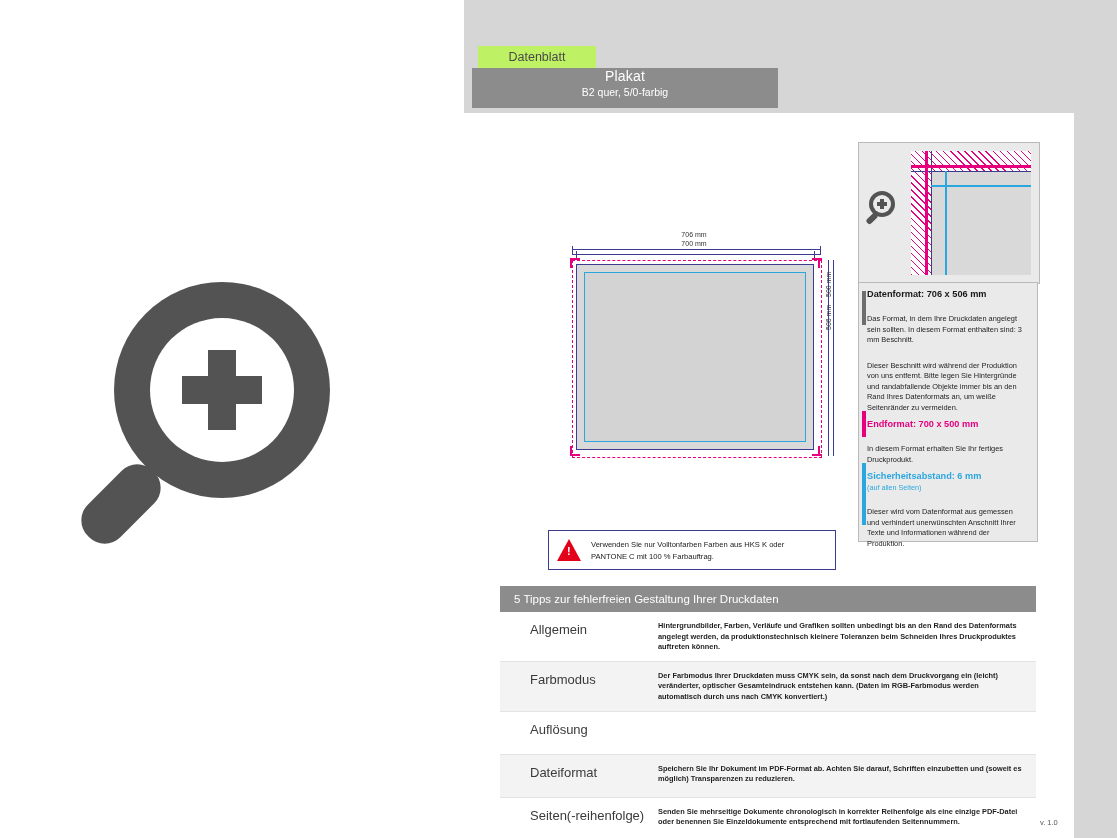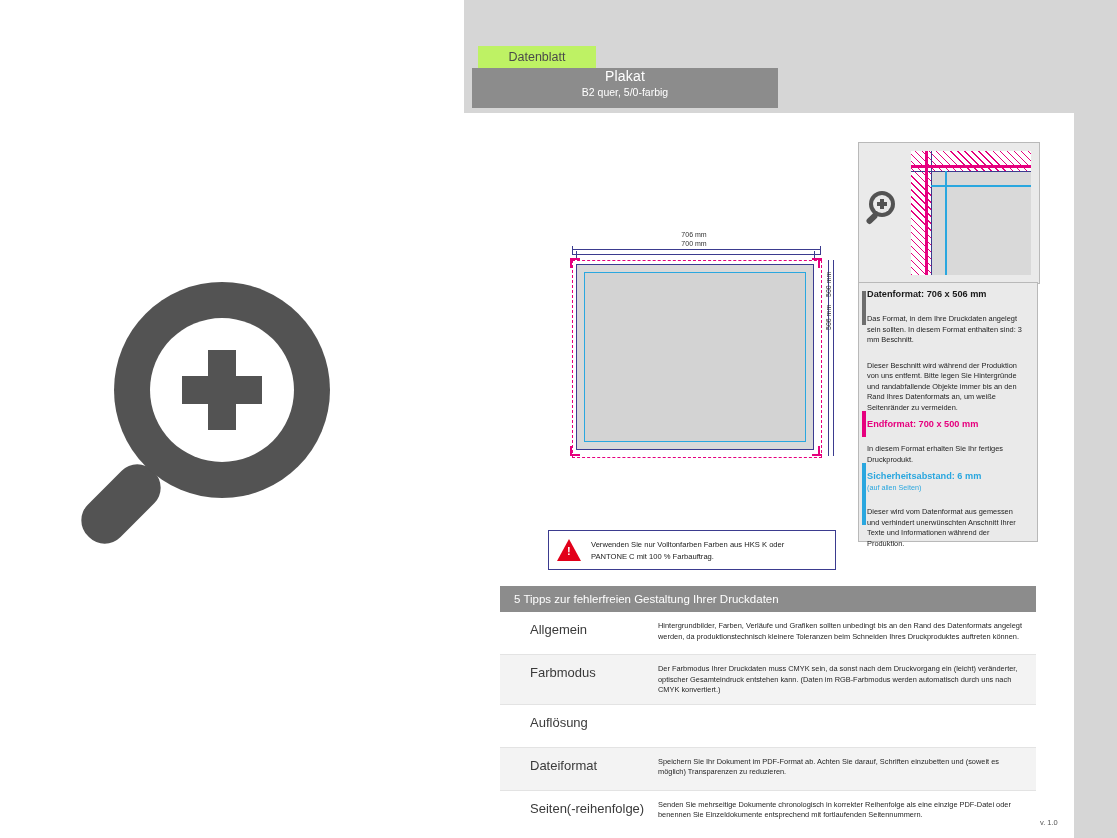--- a/index.html
+++ b/index.html
@@ -467,20 +467,21 @@
     box-sizing: border-box;
     font-size: 13px;
     color: #3a3a3a;
   }
   .tips-row .txt {
     flex: 1 1 auto;
     padding: 9px 12px 8px 0;
     font-size: 7.4px;
     line-height: 10.6px;
     color: #1f1f1f;
+    font-weight: bold;
   }
 
   .version {
     position: absolute;
     left: 1040px;
     top: 818px;
     font-size: 7.5px;
     color: #555;
   }
   .bottom-strip {

